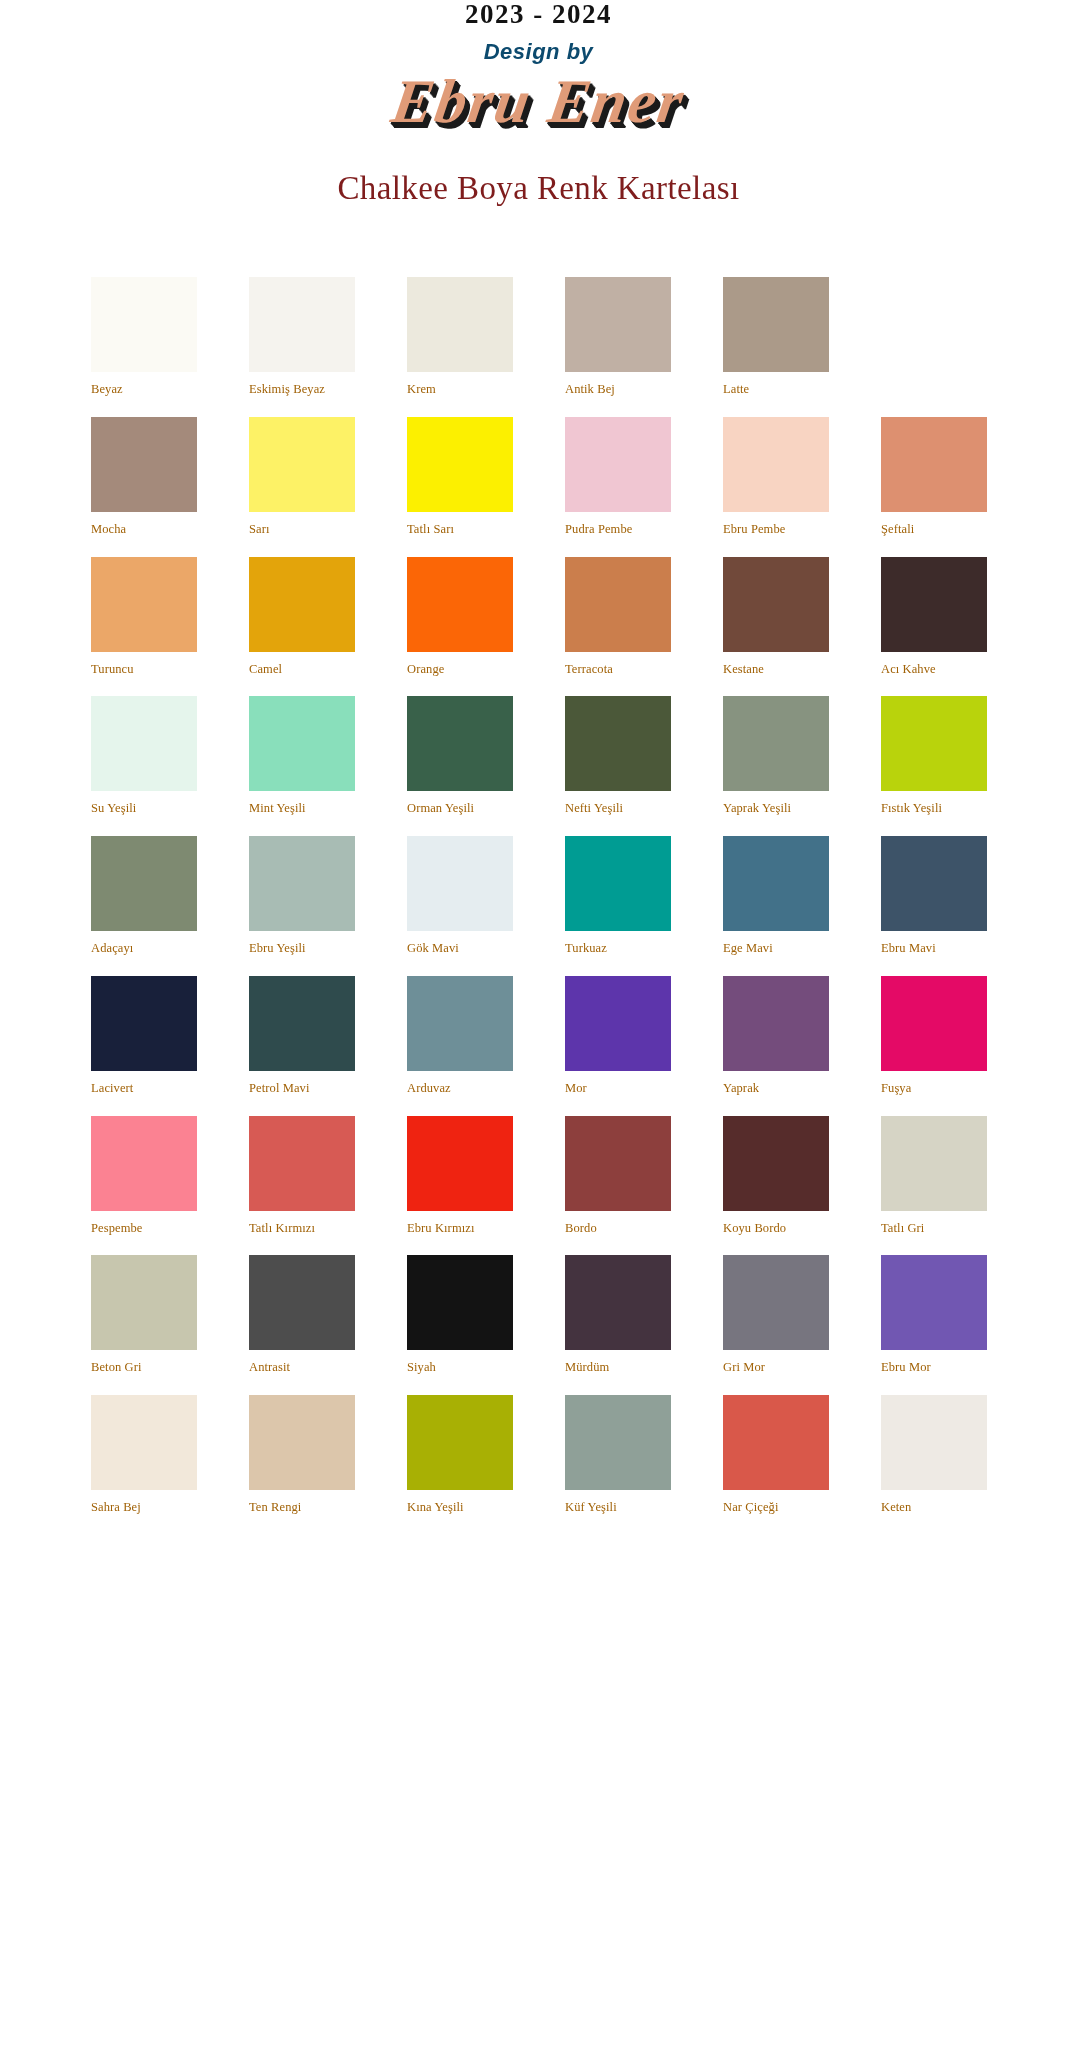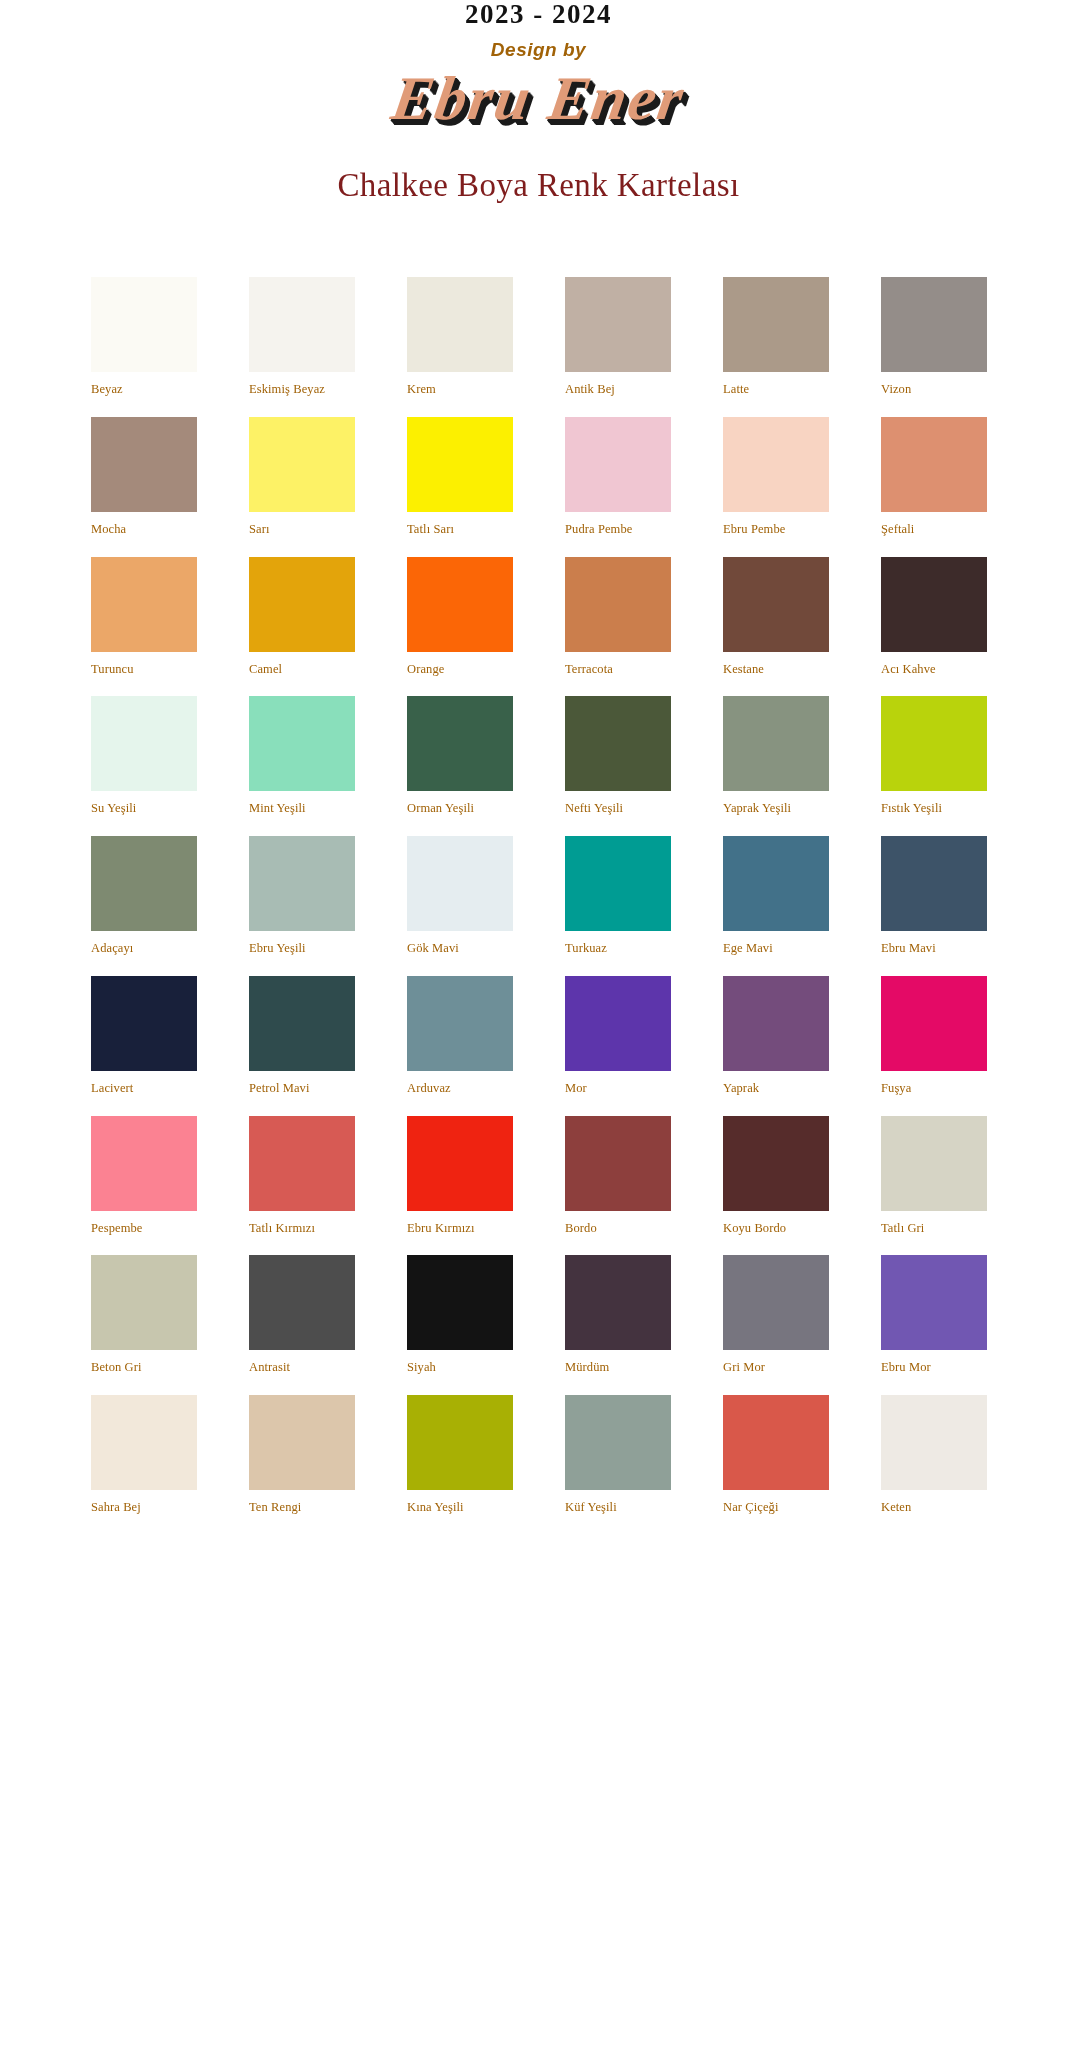--- a/index.html
+++ b/index.html
@@ -29,22 +29,22 @@
     letter-spacing: 1.5px;
     color: #121212;
     line-height: 1.1;
     margin: 0;
   }
   .design-by {
     margin-top: 10px;
     font-family: "Liberation Sans", sans-serif;
     font-style: italic;
     font-weight: bold;
-    font-size: 19px;
-    color: #a16207;
+    font-size: 22px;
+    color: #0c4a6e;
     letter-spacing: 0.5px;
     line-height: 1.1;
   }
   .signature {
     margin-top: 2px;
     font-family: "Liberation Serif", "DejaVu Serif", serif;
     font-style: italic;
     font-weight: bold;
     font-size: 62px;
     color: #e09b78;
@@ -125,24 +125,20 @@
         <div class="swatch-label">Krem</div>
       </div>
       <div class="swatch-cell">
         <div class="swatch-chip" style="background: rgb(192, 176, 164);"></div>
         <div class="swatch-label">Antik Bej</div>
       </div>
       <div class="swatch-cell">
         <div class="swatch-chip" style="background: rgb(171, 154, 137);"></div>
         <div class="swatch-label">Latte</div>
       </div>
-      <div class="swatch-cell">
-        <div class="swatch-chip" style="background: rgb(148, 141, 137);"></div>
-        <div class="swatch-label">Vizon</div>
-      </div>
     </div>
     <div class="swatch-row">
       <div class="swatch-cell">
         <div class="swatch-chip" style="background: rgb(164, 138, 123);"></div>
         <div class="swatch-label">Mocha</div>
       </div>
       <div class="swatch-cell">
         <div class="swatch-chip" style="background: rgb(253, 242, 102);"></div>
         <div class="swatch-label">Sarı</div>
       </div>

